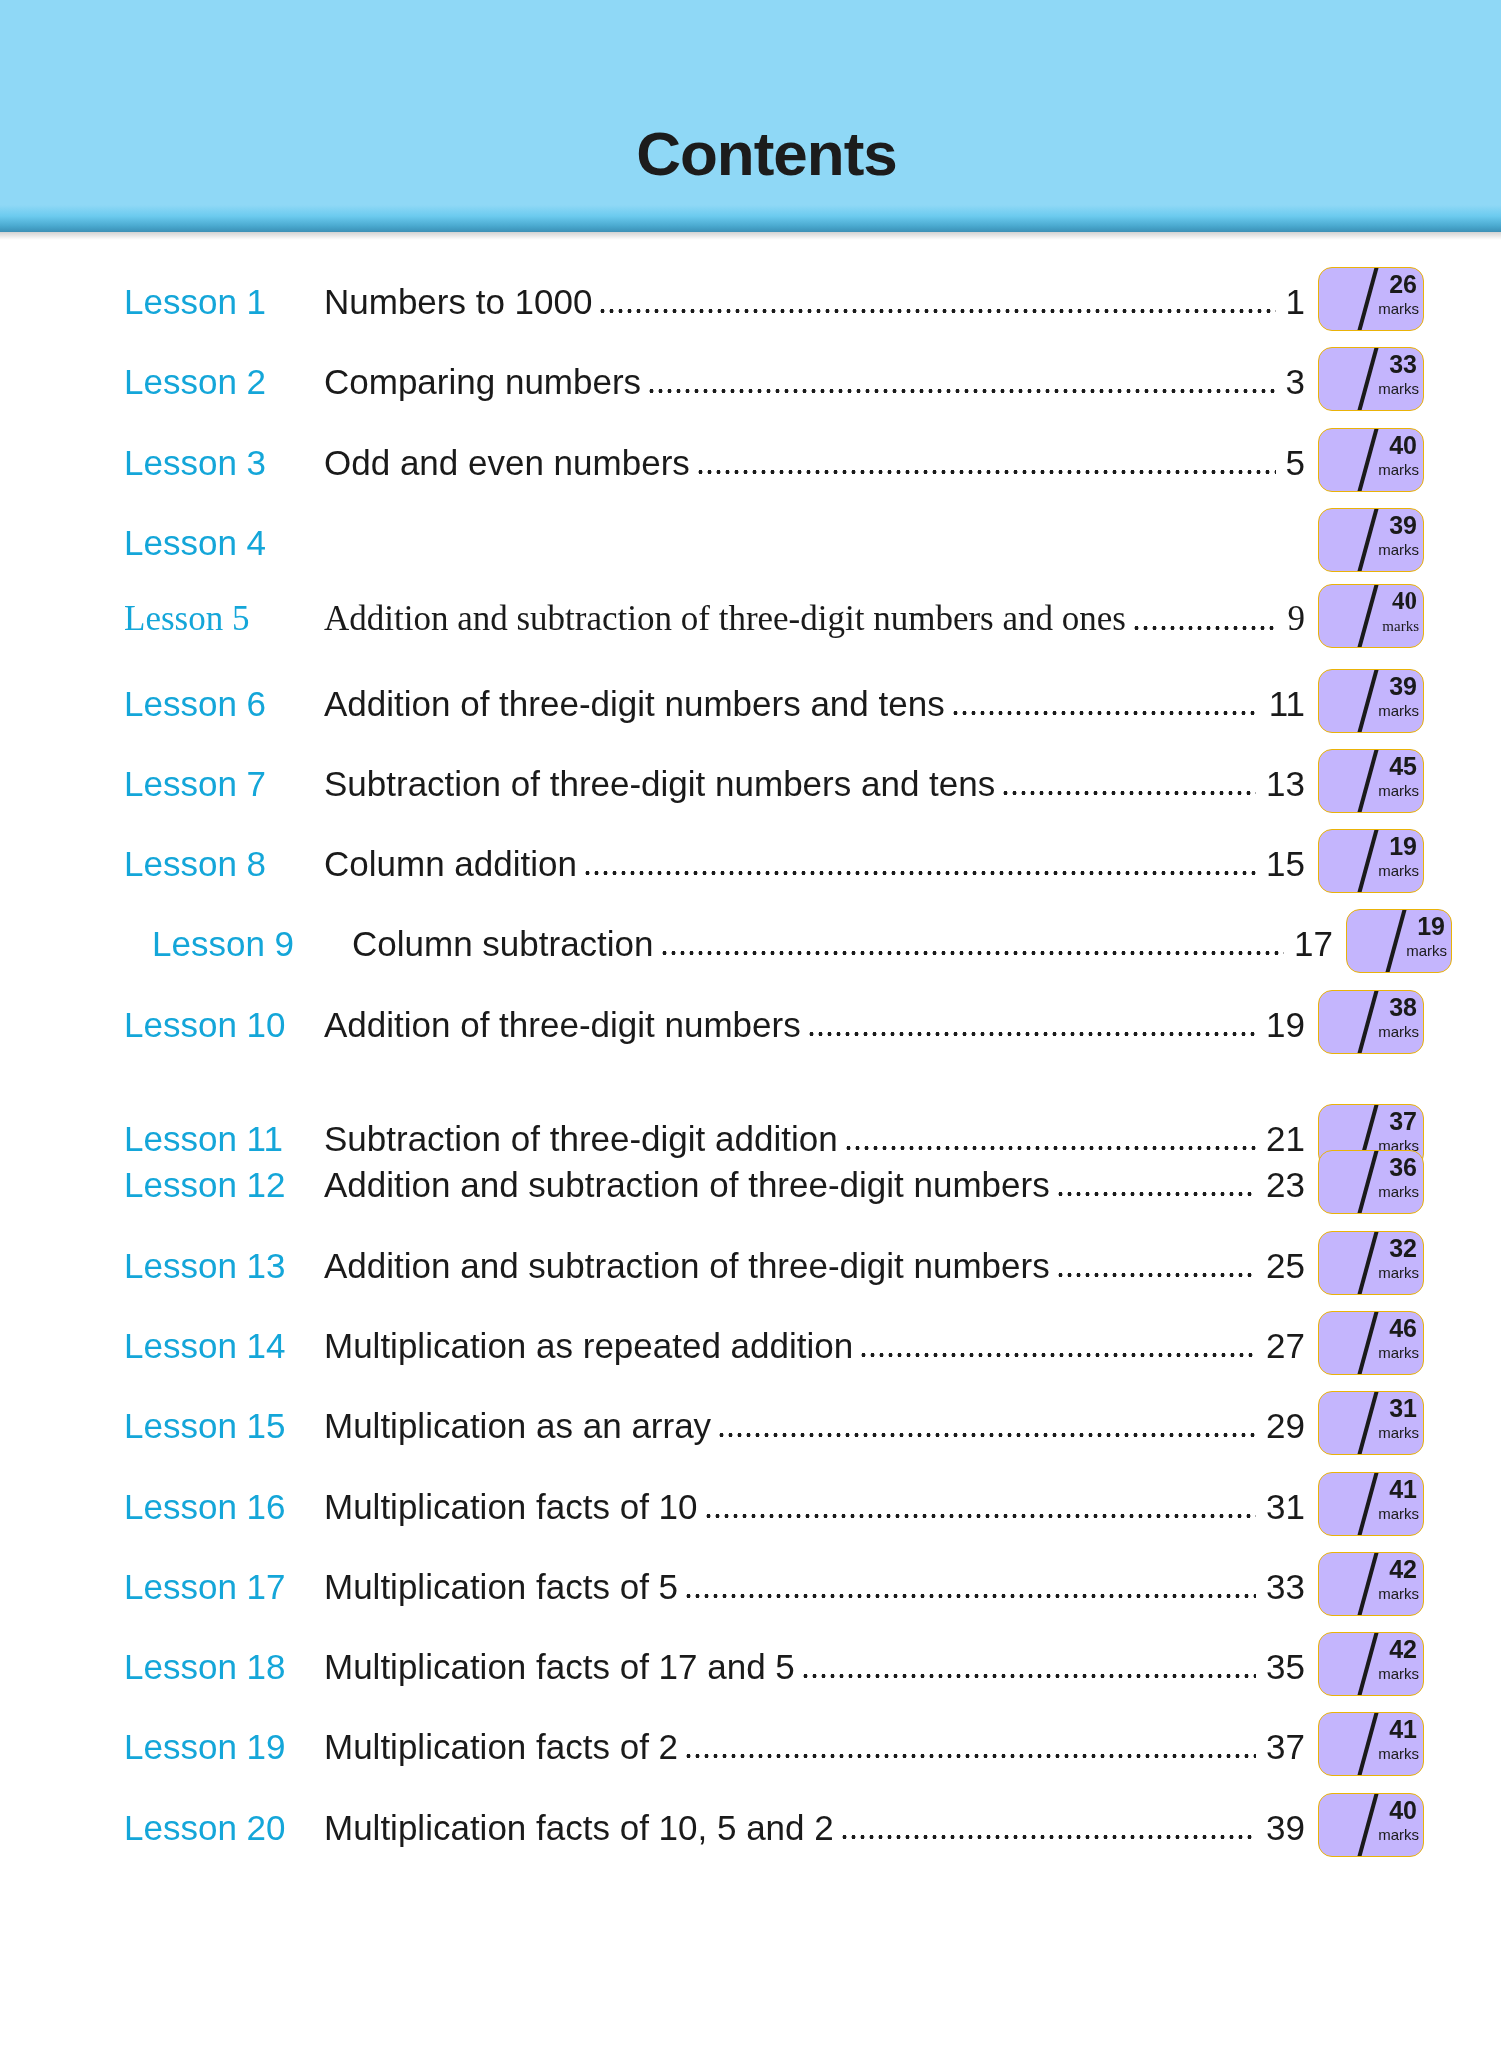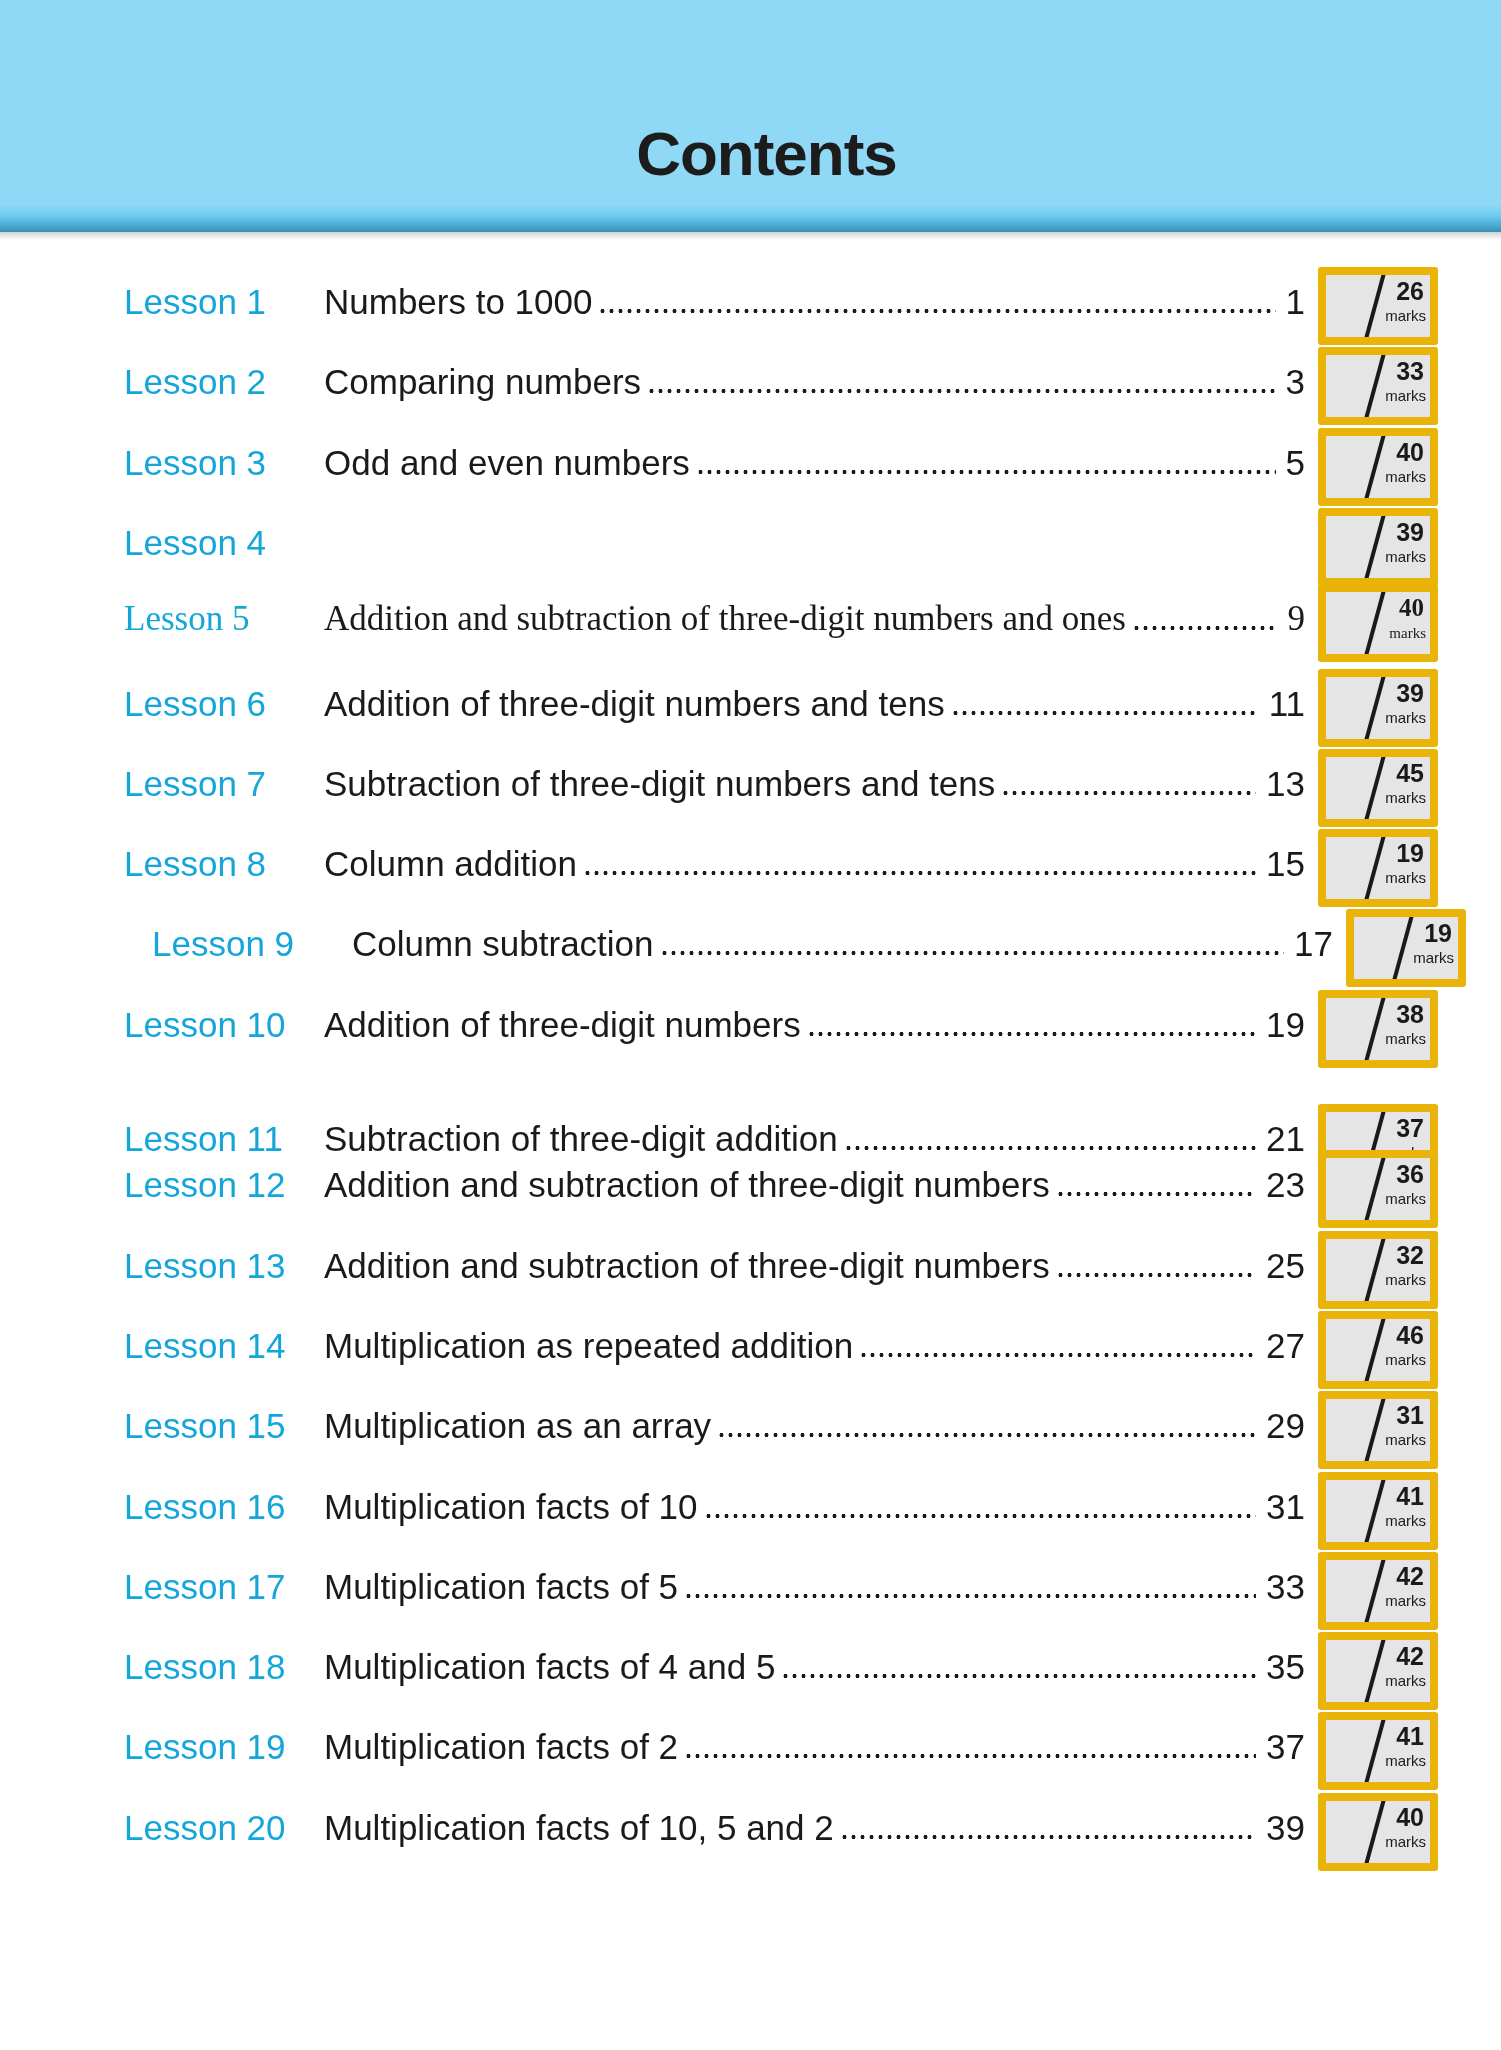--- a/index.html
+++ b/index.html
@@ -38,21 +38,21 @@
     .entry .t { flex: 0 0 auto; padding-right: 6px; }
     .entry .dots {
       flex: 1 1 auto; height: 4px; margin-right: 10px;
       background-image: radial-gradient(circle, #1a1a1a 1.8px, transparent 2.2px);
       background-size: 9px 4px; background-repeat: repeat-x;
       align-self: flex-end; margin-bottom: 9px;
     }
     .entry .p { flex: 0 0 auto; text-align: right; }
     .marks {
       position: absolute; left: 1318px; top: 2px; width: 104px; height: 62px;
-      border: 8px solid #eab308; border-radius: 3px; background: #e5e5e5;
+      border: 1px solid #eab308; border-radius: 14px; background: #c4b5fd;
     }
     .marks svg { position: absolute; left: 0; top: 0; }
     .marks .num {
       position: absolute; right: 6px; top: 3px; font-size: 25px; font-weight: bold;
       color: #1a1a1a; line-height: 26px;
     }
     .marks .lbl {
       position: absolute; right: 4px; top: 32px; font-size: 15px; color: #1a1a1a;
       line-height: 18px;
     }
@@ -311,21 +311,21 @@
       <svg width="104" height="62">
         <line x1="58" y1="-2" x2="40" y2="64" stroke="#1a1a1a" stroke-width="4"></line>
       </svg>
       <span class="num">42</span>
       <span class="lbl">marks</span>
     </div>
   </div>
     <div class="row" style="top: 1365px;">
     <span class="lesson">Lesson 18</span>
     <div class="entry">
-      <span class="t">Multiplication facts of 4 and 5</span>
+      <span class="t">Multiplication facts of 17 and 5</span>
       <span class="dots"></span>
       <span class="p">35</span>
     </div>
     <div class="marks">
       <svg width="104" height="62">
         <line x1="58" y1="-2" x2="40" y2="64" stroke="#1a1a1a" stroke-width="4"></line>
       </svg>
       <span class="num">42</span>
       <span class="lbl">marks</span>
     </div>

